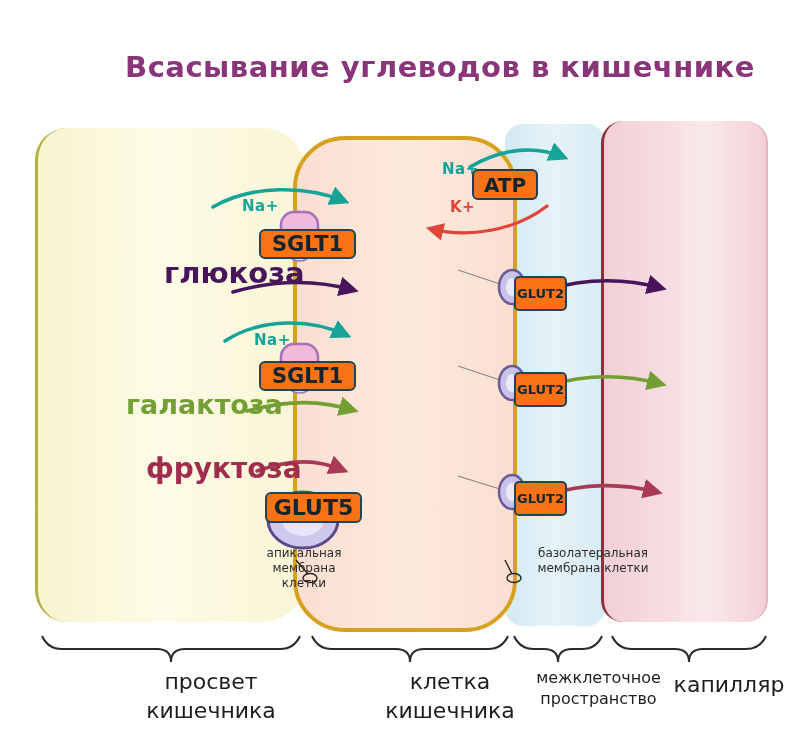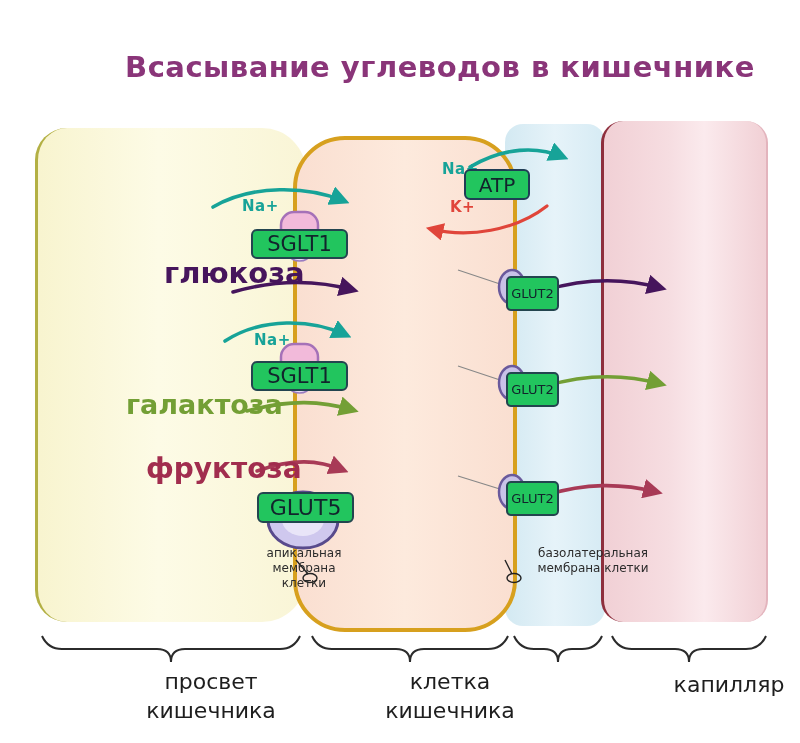--- a/index.html
+++ b/index.html
@@ -20,23 +20,23 @@
   #overlay{position:absolute;left:0;top:0;z-index:5;}
   .txt{position:absolute;z-index:8;padding-left:40px;}
   #title{left:0;top:50px;width:100%;text-align:center;font-size:29px;font-weight:600;
          letter-spacing:.5px;color:#8a3579;}
   .ion{font-size:15px;font-weight:700;letter-spacing:.5px;}
   .teal{color:#17a398;} .redtxt{color:#e0453a;}
   .mol{font-weight:600;}
   #glucose-label{left:124px;top:256px;font-size:29px;color:#46155c;}
   #galactose-label{left:86px;top:389px;font-size:27px;color:#739f35;}
   #fructose-label{left:106px;top:452px;font-size:28px;color:#a12d4e;}
-  .tbox{position:absolute;z-index:9;background:#22c55e;border:2.5px solid #23454f;
+  .tbox{position:absolute;z-index:9;background:#f97316;border:2.5px solid #23454f;
         border-radius:6px;display:flex;align-items:center;justify-content:center;
-        color:#12242c;font-weight:400;box-sizing:border-box;}
+        color:#12242c;font-weight:700;box-sizing:border-box;margin-left:8px;}
   #atp-box{left:464px;top:169px;width:66px;height:31px;font-size:20px;border-color:#1f3d55;}
   #sglt1-box-1{left:251px;top:229px;width:97px;height:30px;font-size:21px;}
   #sglt1-box-2{left:251px;top:361px;width:97px;height:30px;font-size:21px;}
   #glut5-box{left:257px;top:492px;width:97px;height:31px;font-size:22px;border-radius:6px;}
   .glut2box{width:53px;height:35px;font-size:13px;border-width:2px;border-radius:5px;}
   #glut2-box-1{left:506px;top:276px;} #glut2-box-2{left:506px;top:372px;} #glut2-box-3{left:506px;top:481px;}
   .smalllbl{font-size:12px;color:#2b2b2b;text-align:center;line-height:1.25;}
   #apical-label{left:218px;top:546px;width:92px;}
   #basolateral-label{left:488px;top:546px;width:130px;}
   .bracelbl{font-size:22px;color:#1e1e1e;text-align:center;line-height:1.3;}
@@ -153,15 +153,19 @@
   <div class="txt smalllbl" id="basolateral-label">базолатеральная мембрана клетки</div>
 
   <div class="txt bracelbl" id="lumen-label">
     <span>просвет</span><br>
     <span>кишечника</span>
   </div>
   <div class="txt bracelbl" id="cell-label">
     <span>клетка</span><br>
     <span>кишечника</span>
   </div>
+  <div class="txt bracelbl" id="inter-label">
+    <span>межклеточное</span><br>
+    <span>пространство</span>
+  </div>
   <div class="txt bracelbl" id="capillary-label">капилляр</div>
 
 </div>
 
 </body></html>

